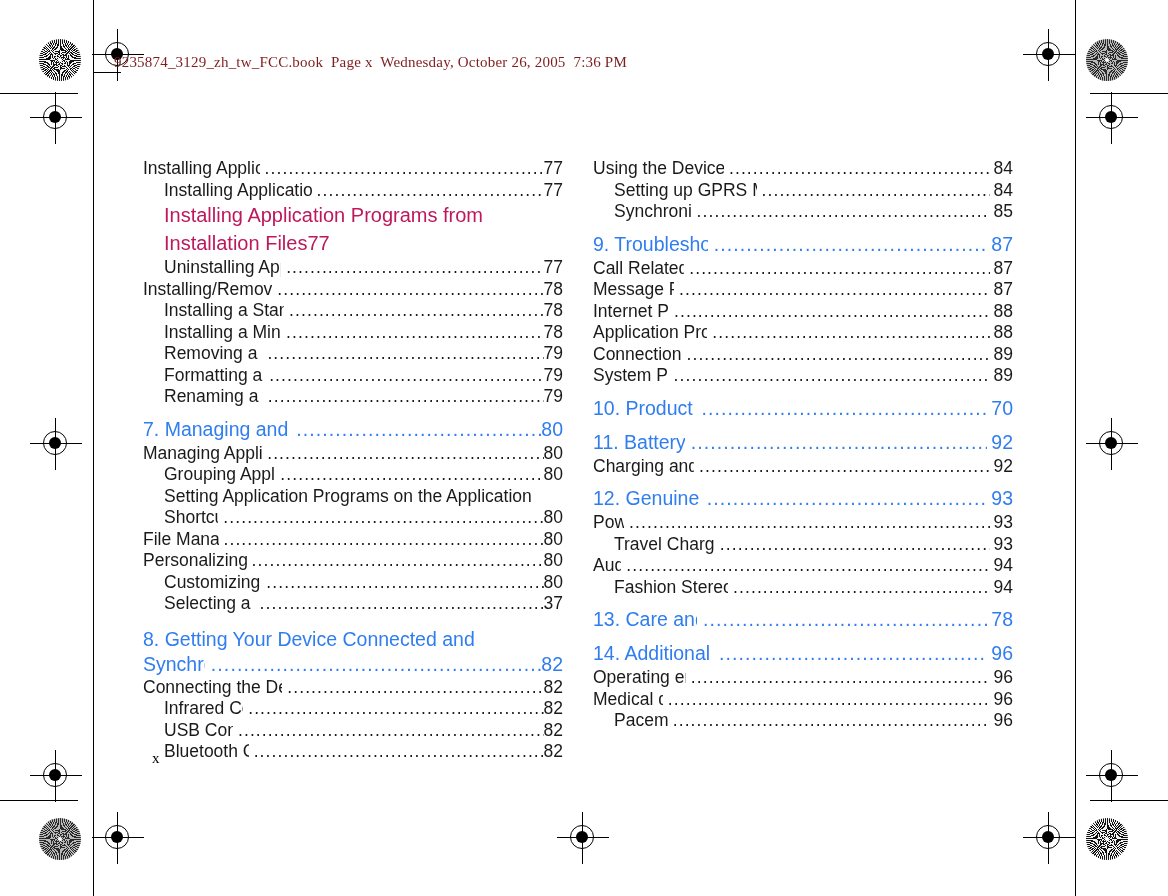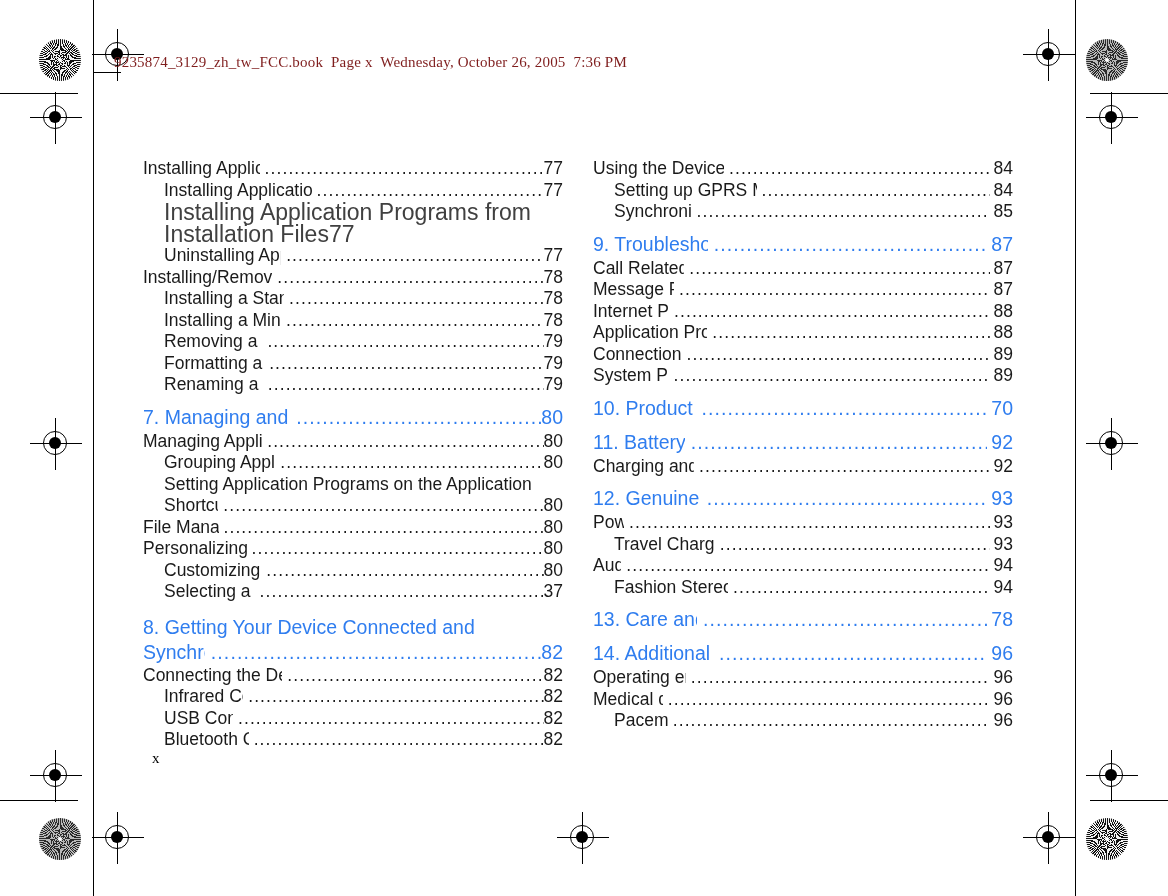--- a/index.html
+++ b/index.html
@@ -127,23 +127,23 @@
     line-height: 25px;
     margin-top: 9px;
   }
   .chapter + .entry:not(.chapter) { margin-top: 1px; }
   .chapter .leader { letter-spacing: 1.1px; }
 
   
   .wrapline {
     display: block;
     white-space: normal;
-    font-size: 23px;
-    line-height: 22px;
-    color: #404040;
+    font-size: 20px;
+    line-height: 28px;
+    color: #be185d;
   }
   .wrapline .page { }
 
   
   .col.right .entry .page { padding-left: 4px; }
 
   
   .folio {
     position: absolute;
     left: 152px; top: 750px;

